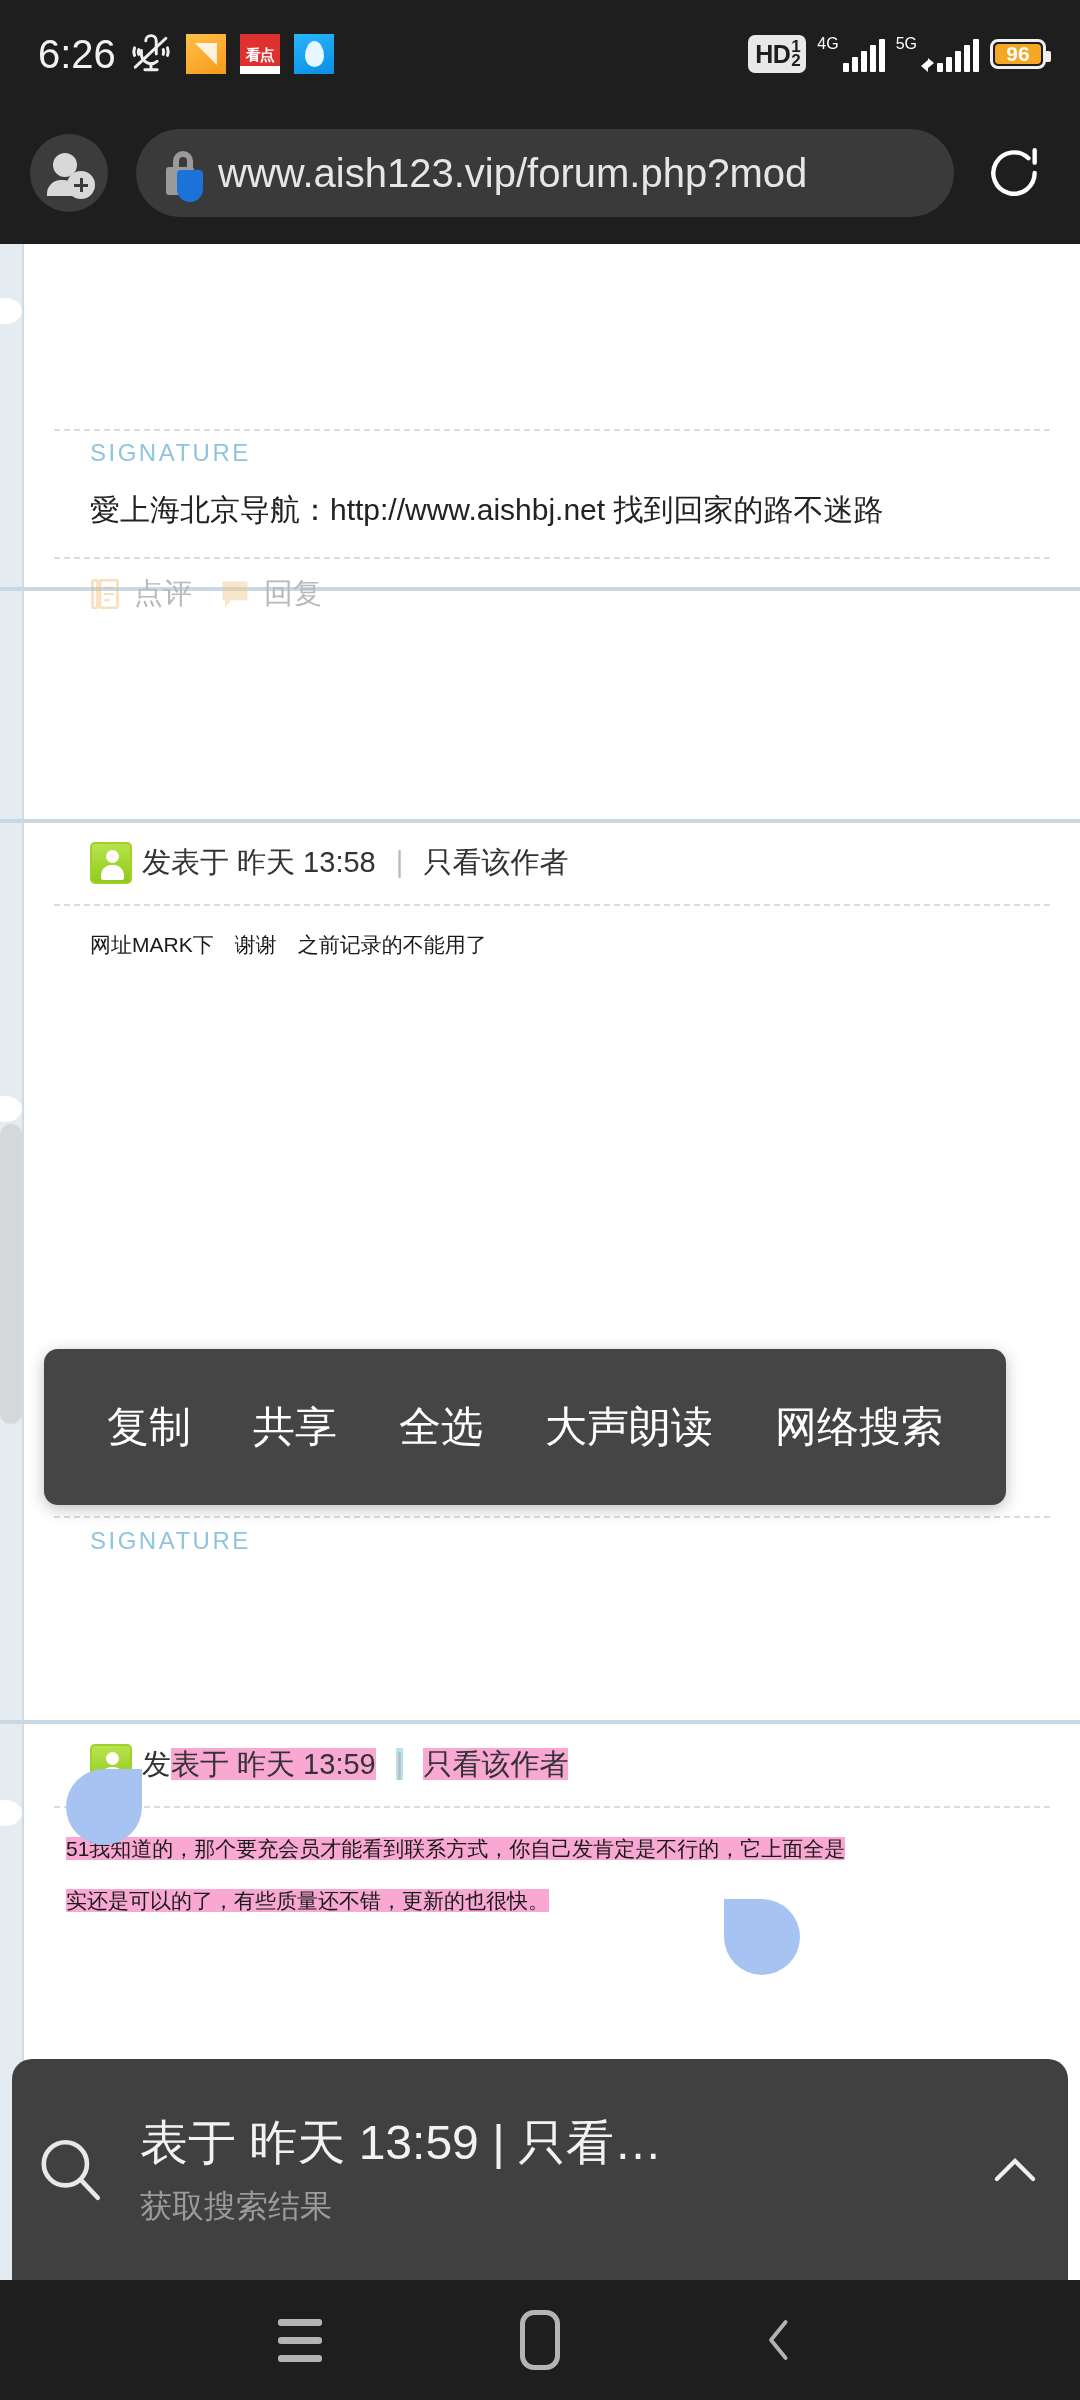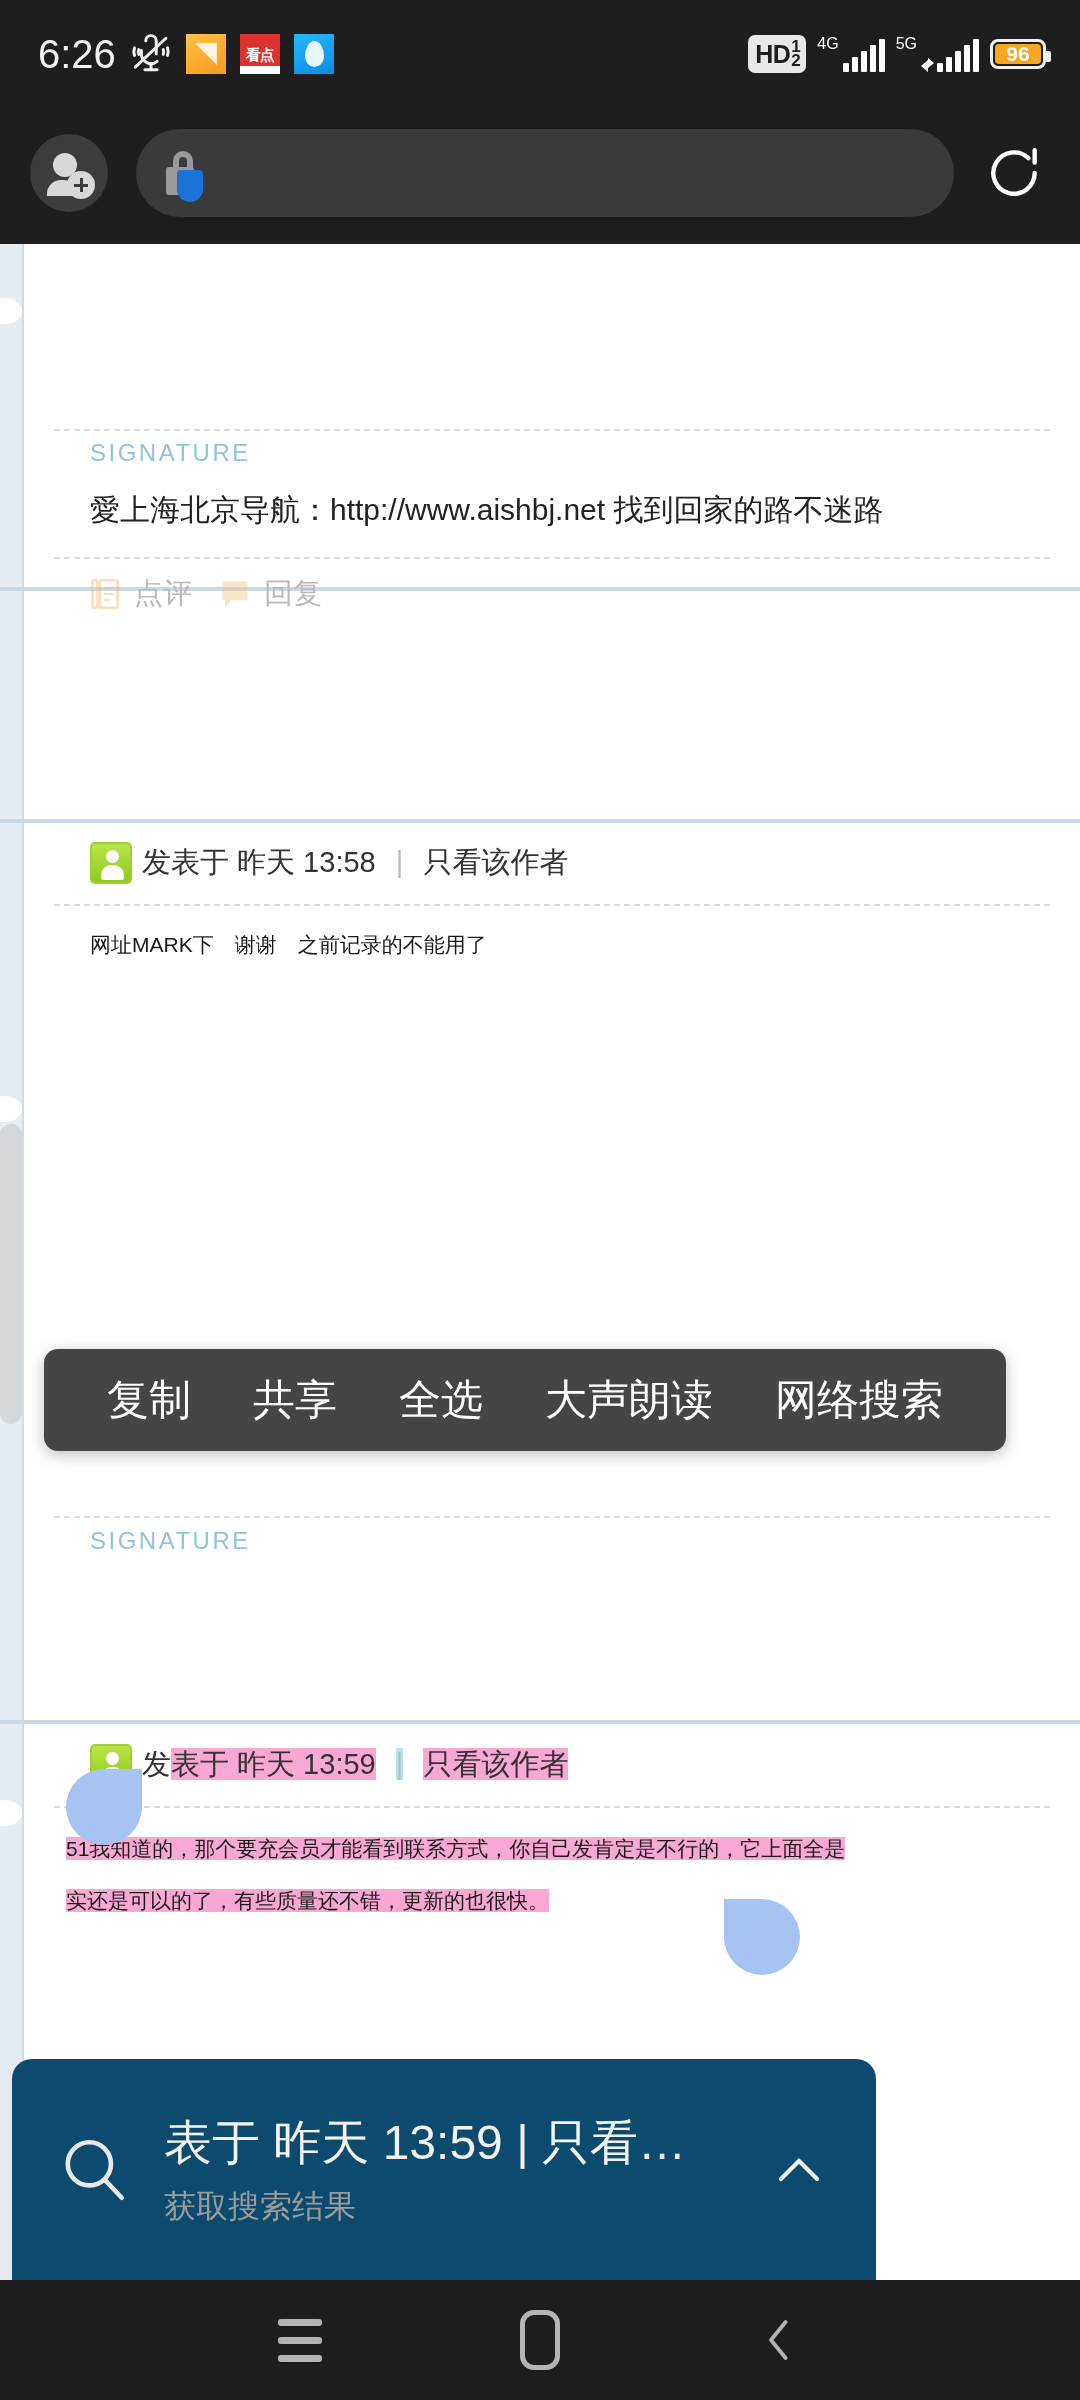--- a/index.html
+++ b/index.html
@@ -125,32 +125,32 @@
 
   .post-body{font-size:21px;color:#1a1a1a;line-height:1.6;}
 
   
   .handle{position:absolute;width:76px;height:76px;background:#a7c3f2;z-index:30;}
   .handle.start{border-radius:50% 0 50% 50%;}
   .handle.end{border-radius:0 50% 50% 50%;}
 
   
   .ctxmenu{
-    position:absolute;left:44px;top:1349px;width:962px;height:102px;
+    position:absolute;left:44px;top:1349px;width:962px;height:156px;
     background:#454545;border-radius:14px;display:flex;align-items:center;
     justify-content:space-around;padding:0 32px;z-index:40;
     box-shadow:0 4px 16px rgba(0,0,0,.25);
   }
   .ctxmenu .item{color:#ffffff;font-size:42px;white-space:nowrap;}
 
   
   .sheet{
-    position:absolute;left:12px;top:2059px;width:864px;height:221px;
-    background:#0c4a6e;border-radius:20px 20px 0 0;display:flex;align-items:center;
-    padding:0 42px;z-index:45;
+    position:absolute;left:12px;top:2059px;width:1056px;height:221px;
+    background:#404040;border-radius:20px 20px 0 0;display:flex;align-items:center;
+    padding:0 18px;z-index:45;
   }
   .sheet .mag{width:80px;height:80px;flex:0 0 auto;display:flex;align-items:center;justify-content:center;}
   .sheet .txts{margin-left:30px;flex:1;min-width:0;}
   .sheet .q{color:#f2f2f2;font-size:48px;white-space:nowrap;overflow:hidden;text-overflow:ellipsis;}
   .sheet .sub{color:#9b9b9b;font-size:32px;margin-top:10px;}
   .sheet .chev{width:70px;height:70px;flex:0 0 auto;display:flex;align-items:center;justify-content:center;}
 
   
   .navbar{
     position:absolute;left:0;top:2280px;width:1080px;height:120px;background:#1e1e1e;
@@ -230,20 +230,21 @@
     <span class="pf-body"></span>
     <span class="pf-plus"></span>
   </div>
 
   <div class="urlbar">
     <span class="lock">
       <span class="shackle"></span>
       <span class="bodyb"></span>
       <span class="shield"></span>
     </span>
+    <span class="urltext">www.aish123.vip/forum.php?mod</span>
   </div>
 
   <div class="reload">
     <svg width="62" height="62" viewBox="0 0 24 24" fill="none" stroke="#ffffff" stroke-width="1.7" stroke-linecap="round">
       <path d="M20 12a8 8 0 1 1-2.4-5.7"></path>
       <path d="M20 3.2V8"></path>
     </svg>
   </div>
 </div>
 

